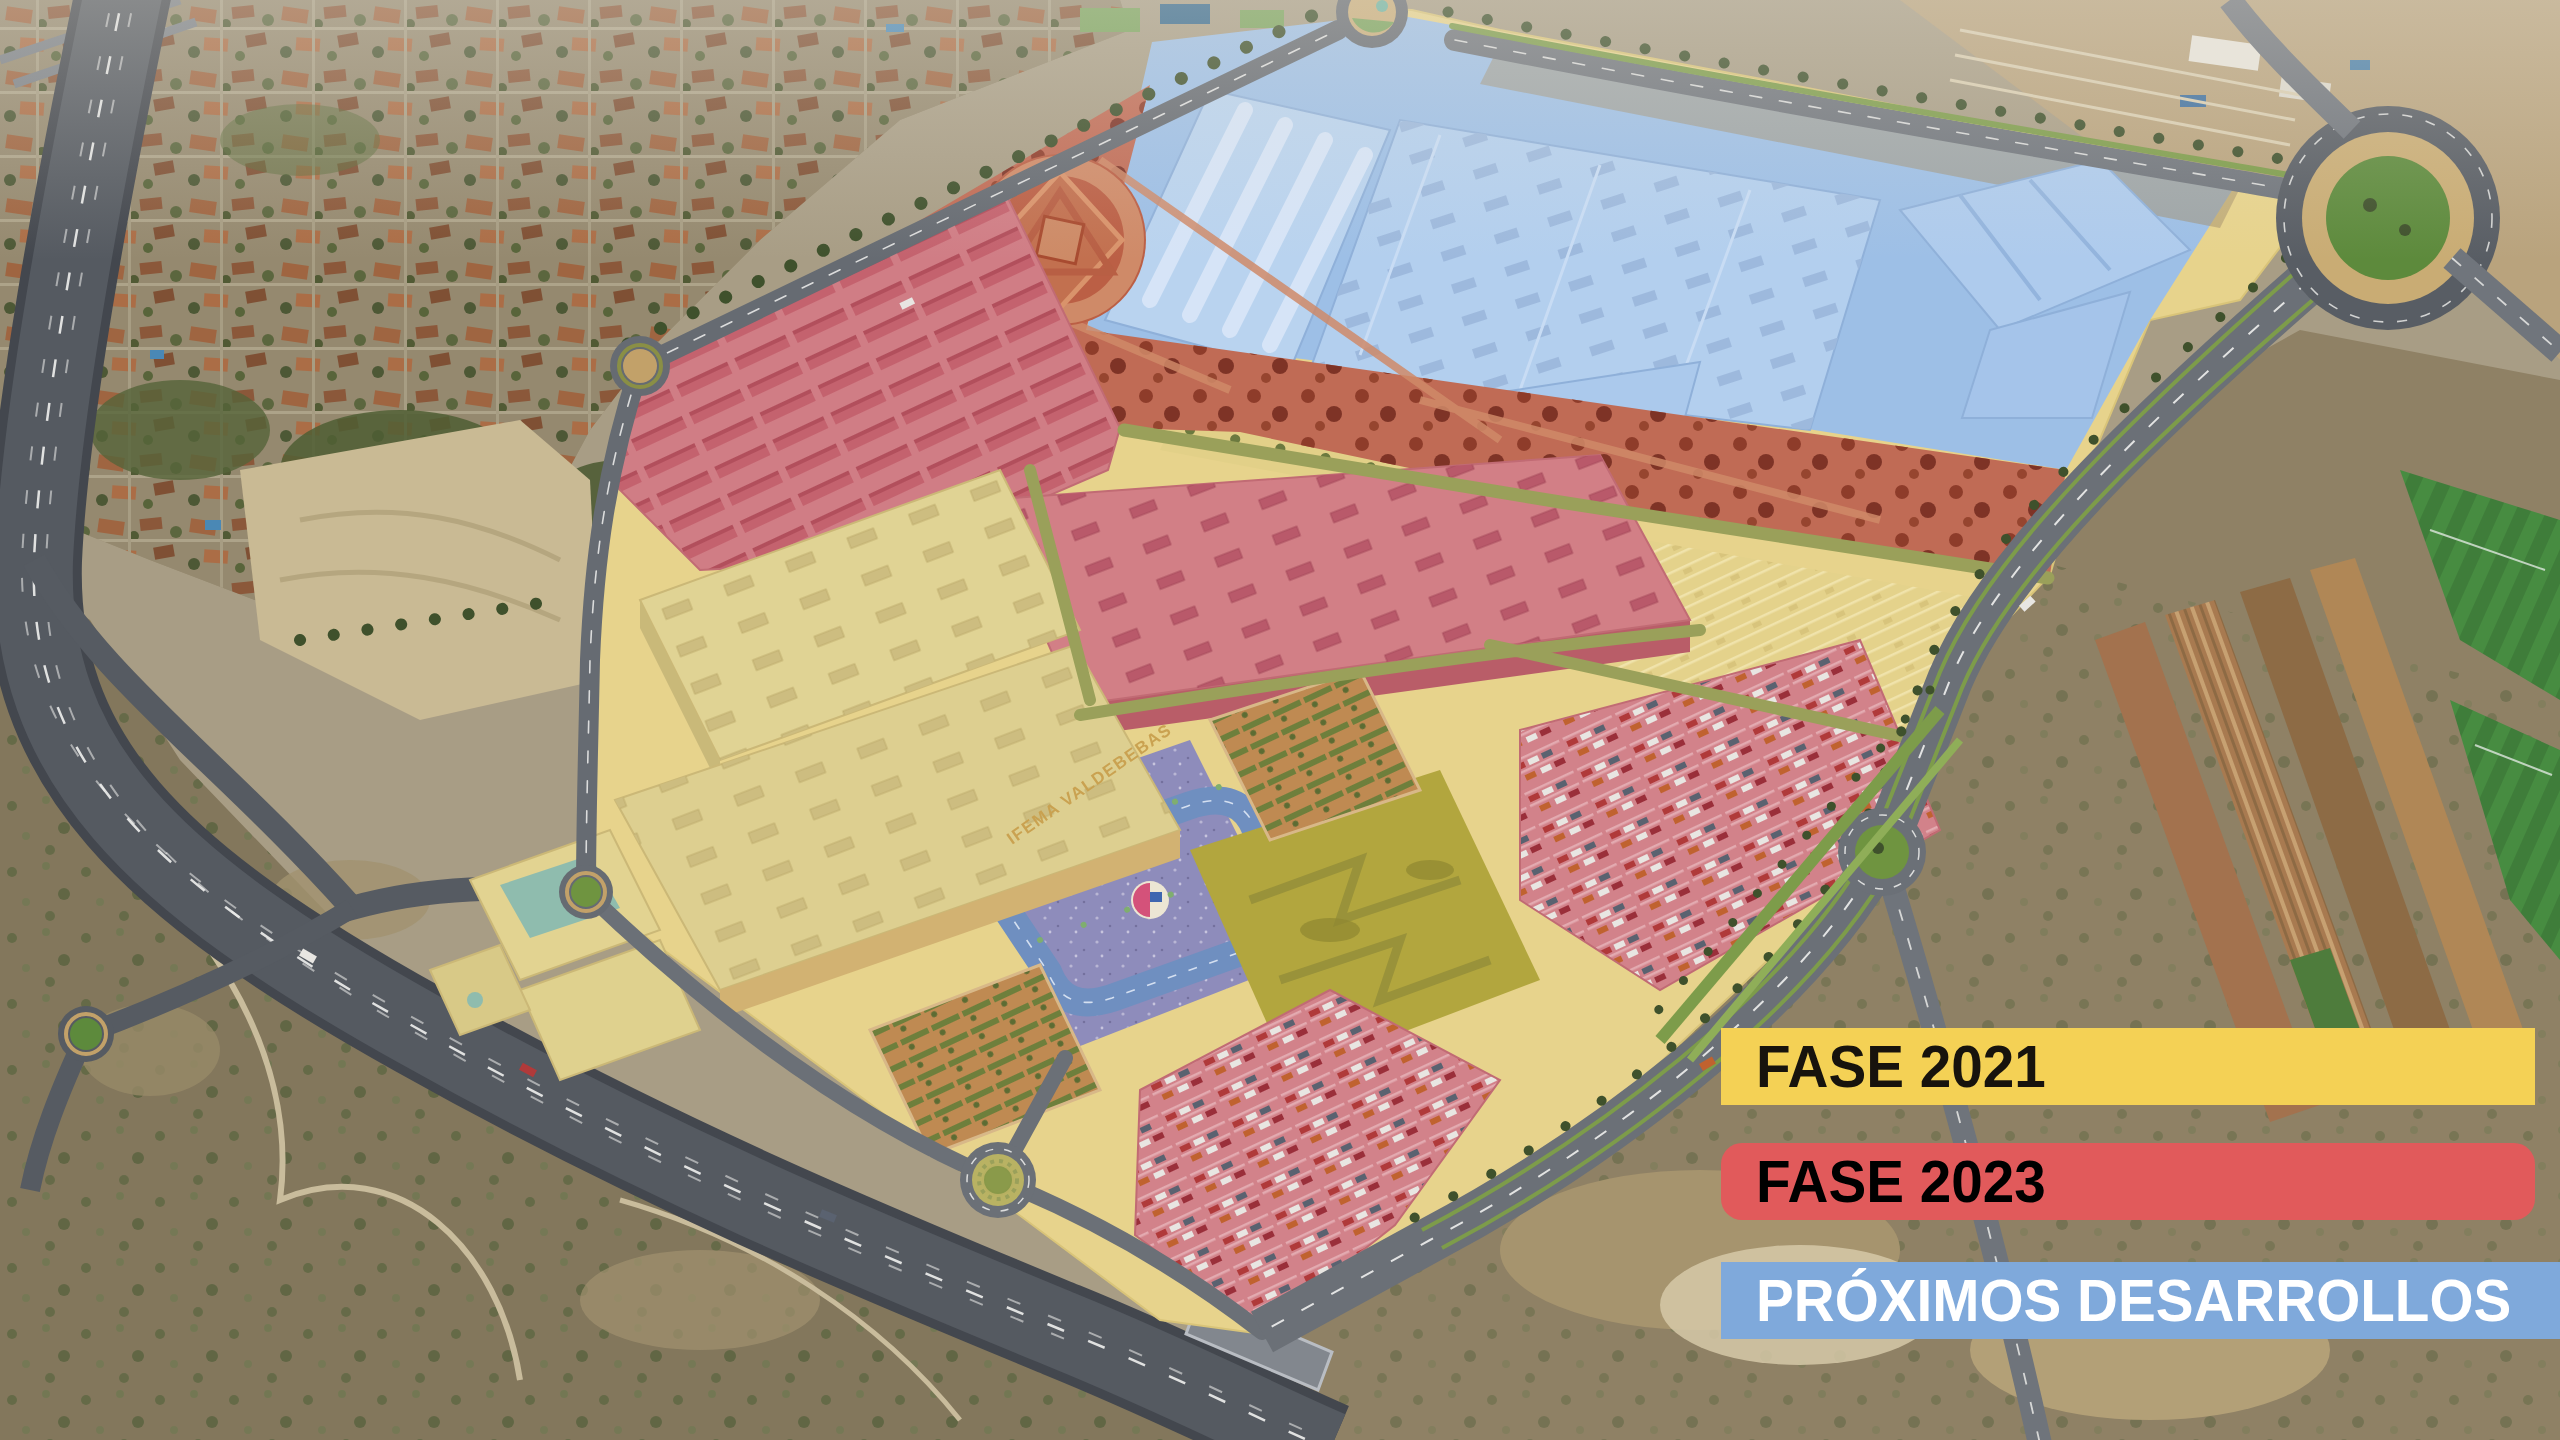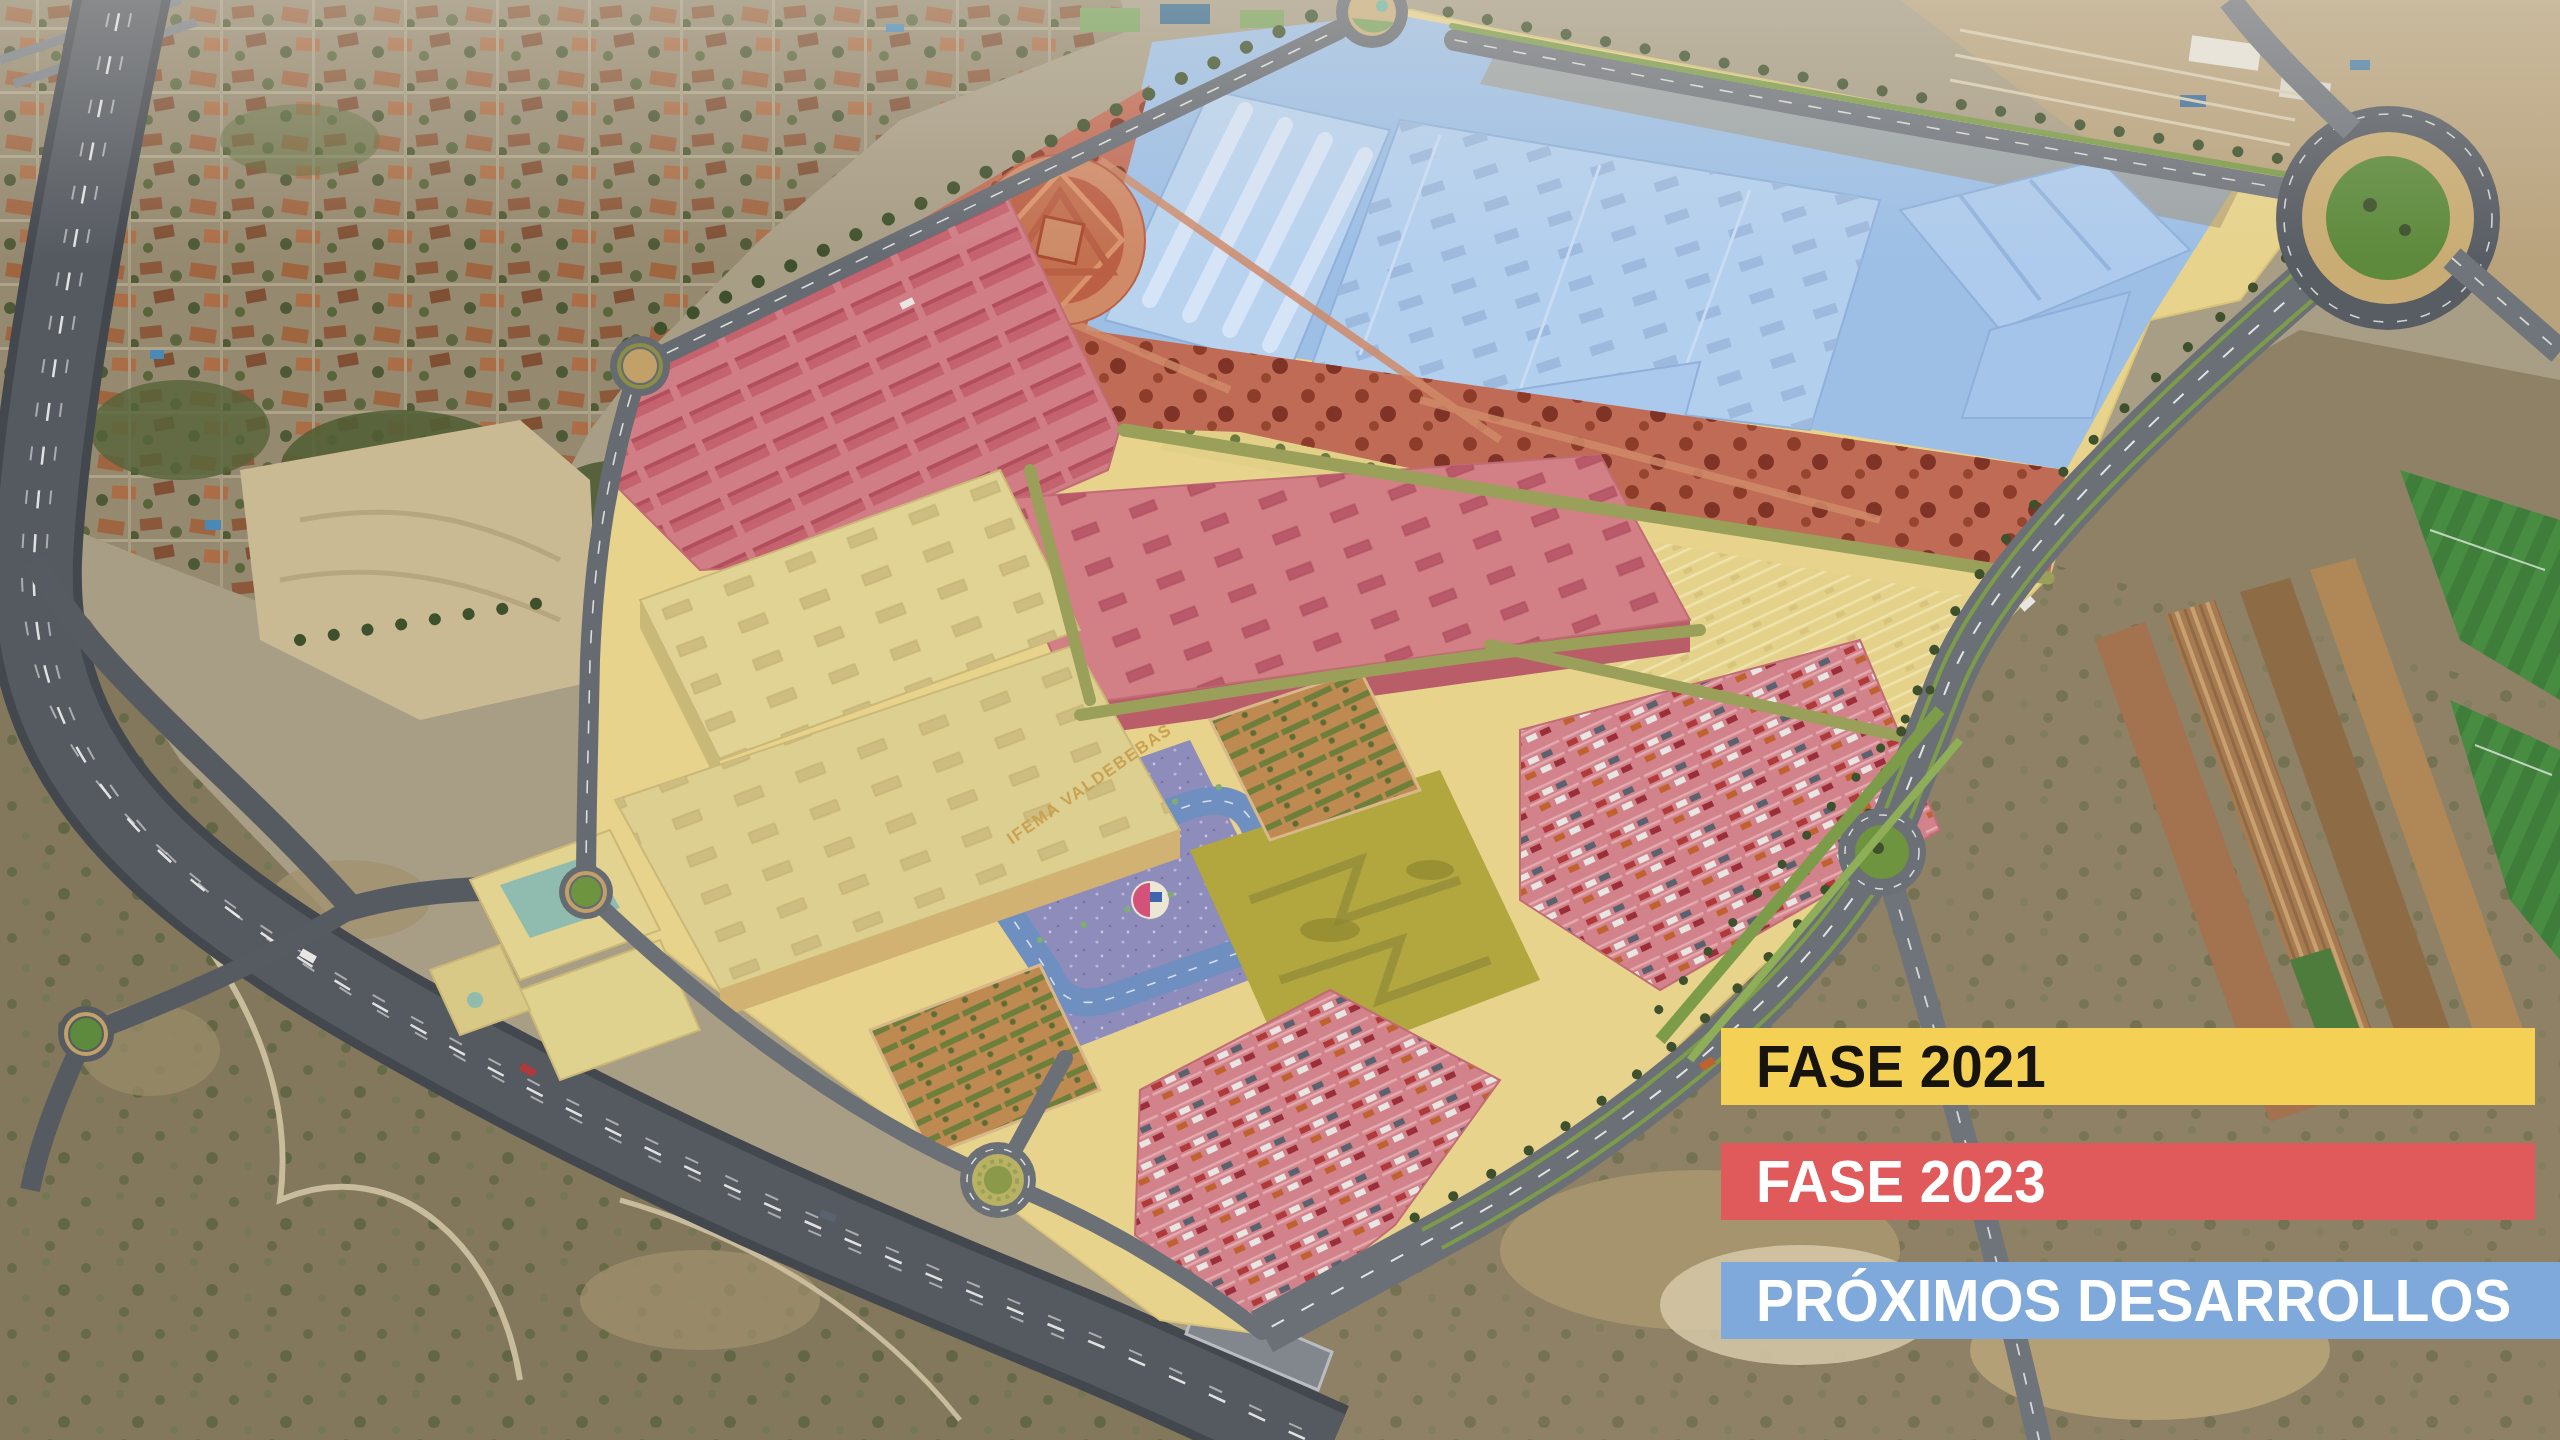--- a/index.html
+++ b/index.html
@@ -367,20 +367,20 @@
   </g>
 </g>
 
 <rect width="2560" height="260" fill="url(#haze)"></rect>
 </svg>
 
 <div class="legend">
   <div class="legend-bar bar-1" style="background: rgb(244, 209, 85); color: rgb(23, 19, 13);">
     <span>FASE 2021</span>
   </div>
-  <div class="legend-bar bar-2" style="background: rgb(225, 90, 91); color: #ffffff;">
+  <div class="legend-bar bar-2" style="background: rgb(225, 90, 91); color: #000000; border-radius: 21px;">
     <span>FASE 2023</span>
   </div>
   <div class="legend-bar bar-3" style="background: rgb(127, 169, 219); color: rgb(255, 255, 255);">
     <span>PRÓXIMOS DESARROLLOS</span>
   </div>
 </div>
 </div>
 
 </body></html>

